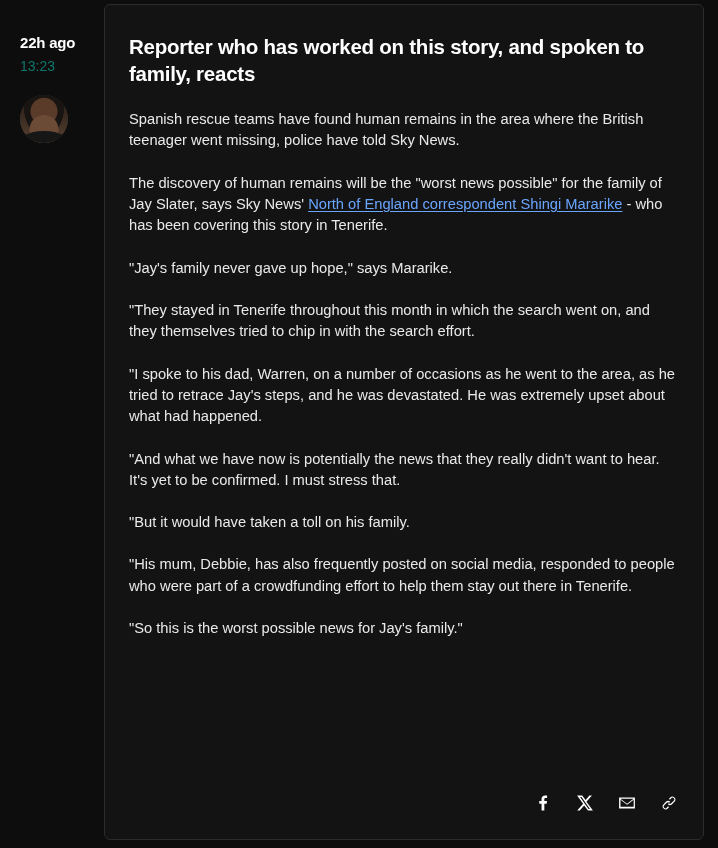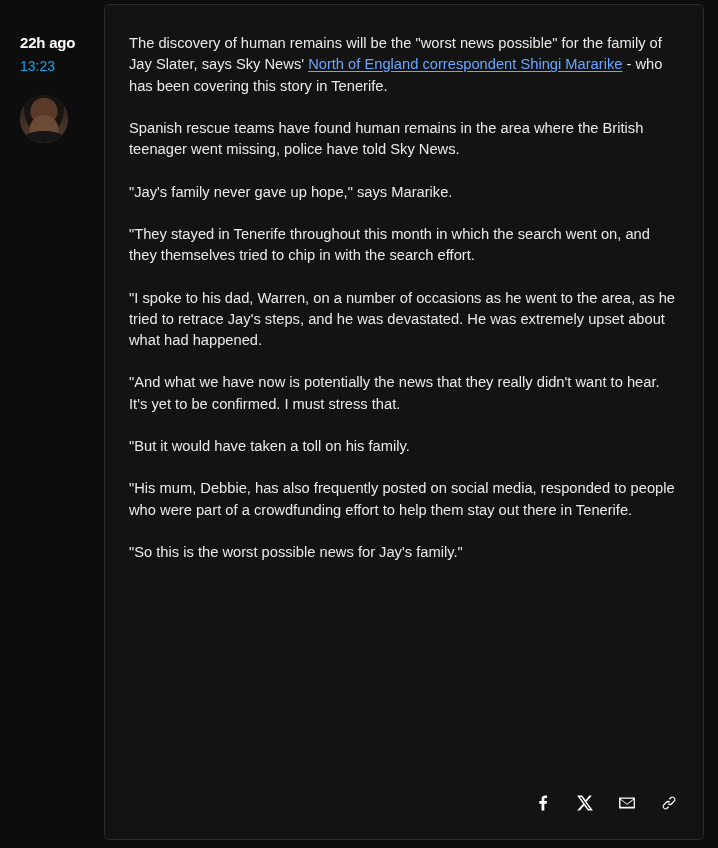--- a/index.html
+++ b/index.html
@@ -30,21 +30,21 @@
   }
   .meta .ago {
     font-size: 15px;
     font-weight: bold;
     color: #ffffff;
     letter-spacing: -0.2px;
   }
   .meta .time {
     margin-top: 7px;
     font-size: 14px;
-    color: #0ea5e9;
+    color: #0f766e;
   }
   .avatar {
     margin-top: 21px;
     width: 48px;
     height: 48px;
     border-radius: 50%;
     overflow: hidden;
     background: #3b2f2a;
     position: relative;
   }
@@ -124,24 +124,25 @@
   <div class="meta">
     <div class="ago">22h ago</div>
     <div class="time">13:23</div>
     <div class="avatar">
       <div class="face"></div>
       <div class="shoulders"></div>
     </div>
   </div>
 
   <div class="card">
+    <h1 class="headline">Reporter who has worked on this story, and spoken to family, reacts</h1>
+
+    <p class="para">Spanish rescue teams have found human remains in the area where the British teenager went missing, police have told Sky News.</p>
 
     <p class="para"><span>The discovery of human remains will be the "worst news possible" for the family of Jay Slater, says Sky News' </span><a class="inline-link" href="#">North of England correspondent Shingi Mararike</a><span> - who has been covering this story in Tenerife.</span></p>
-
-    <p class="para">Spanish rescue teams have found human remains in the area where the British teenager went missing, police have told Sky News.</p>
     <p class="para">"Jay's family never gave up hope," says Mararike.</p>
     <p class="para">"They stayed in Tenerife throughout this month in which the search went on, and they themselves tried to chip in with the search effort.</p>
     <p class="para">"I spoke to his dad, Warren, on a number of occasions as he went to the area, as he tried to retrace Jay's steps, and he was devastated. He was extremely upset about what had happened.</p>
     <p class="para">"And what we have now is potentially the news that they really didn't want to hear. It's yet to be confirmed. I must stress that.</p>
     <p class="para">"But it would have taken a toll on his family.</p>
     <p class="para">"His mum, Debbie, has also frequently posted on social media, responded to people who were part of a crowdfunding effort to help them stay out there in Tenerife.</p>
     <p class="para">"So this is the worst possible news for Jay's family."</p>
 
     <div class="share">
       <svg class="ic" viewBox="0 0 24 24" aria-label="Share on Facebook">

